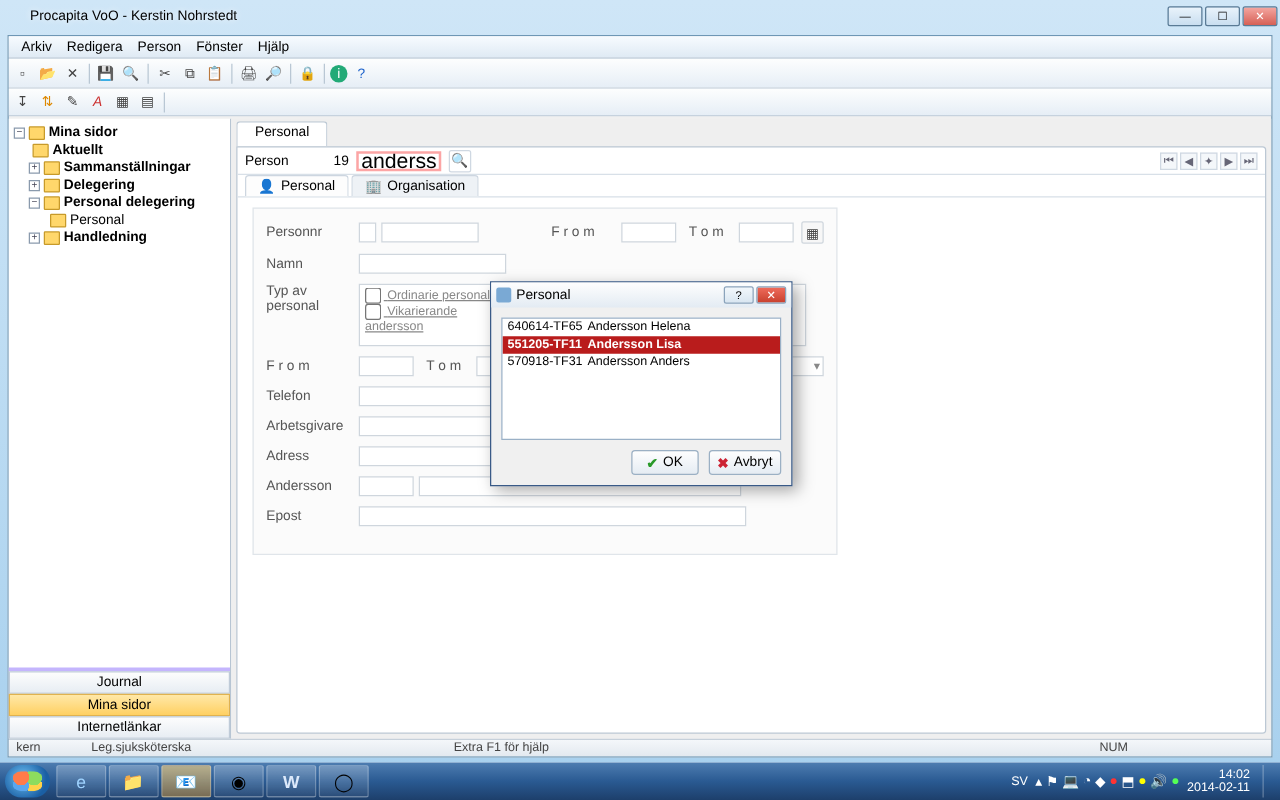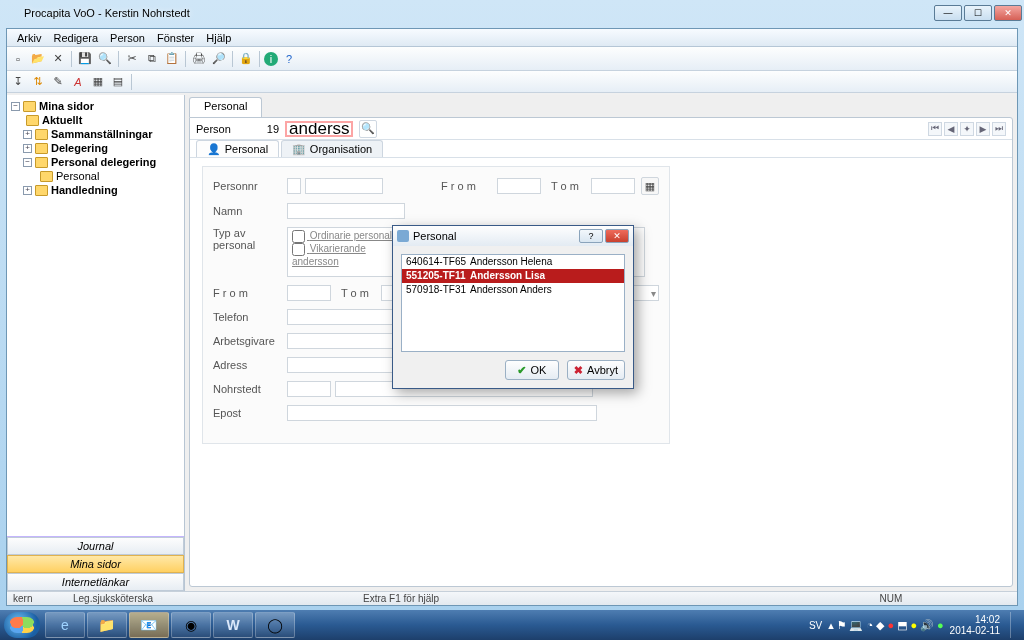--- a/index.html
+++ b/index.html
@@ -21,21 +21,21 @@
   .tsep{ width:1px; height:16px; background:#b9c7d4; margin:0 2px;}
   
   .body-row { position:absolute; left:0; right:0; top:66px; bottom:14px; display:flex;}
   .left-pane { width:178px; background:#fff; border-right:1px solid #b7c5d3; display:flex; flex-direction:column;}
   .tree { flex:1; overflow:auto; font-size:11px; padding:4px 2px;}
   .tree-item{ display:flex; align-items:center; padding:1px 0 1px 2px; white-space:nowrap;}
   .tree-indent{ display:inline-block;}
   .tree-sq{ width:9px; height:9px; border:1px solid #8a9aad; display:inline-flex; align-items:center; justify-content:center; font-size:8px; line-height:8px; color:#445; margin-right:2px;}
   .folder{ width:13px; height:11px; background:#ffd76b; border:1px solid #c79a2a; border-radius:1px; margin:0 3px 0 1px; display:inline-block;}
   .bold{ font-weight:bold;}
-  .bottom-buttons{ border-top:1px solid #c4b5fd;font-style:italic;}
+  .bottom-buttons{ border-top:3px solid #c4b5fd;}
   .bottom-buttons .bbtn{ height:18px; font-size:11px; display:flex; align-items:center; justify-content:center; border:1px solid #bfcbd8; background:linear-gradient(#fdfdfd,#e7edf3);}
   .bottom-buttons .bbtn.active{ background:linear-gradient(#ffe8a8,#ffd062); border-color:#e0b24f;}
   
   .main-pane{ flex:1; background:#efefef; position:relative; }
   .tabstrip{ height:22px; display:flex; align-items:flex-end; padding-left:4px;}
   .tab{ height:20px; background:#fff; border:1px solid #bcc8d4; border-bottom:none; border-radius:3px 3px 0 0; font-size:11px; padding:2px 14px; }
   .workspace{ position:absolute; left:4px; right:4px; top:22px; bottom:4px; background:#fff; border:1px solid #bcc8d4; border-radius:0 3px 3px 3px; overflow:hidden;}
   .search-row{ height:22px; border-bottom:1px solid #d8e0e8; display:flex; align-items:center; padding:0 6px; font-size:11px; gap:6px;}
   .search-row input{ height:16px; font-size:17px; border:2px solid #fca5a5; padding:0 2px;}
   .paginator{ margin-left:auto; display:flex; gap:2px;}
@@ -270,21 +270,21 @@
                   </div>
               <div class="row">
                     <span class="lbl">Arbetsgivare</span>
                     <div class="fld lg"></div>
                   </div>
               <div class="row">
                     <span class="lbl">Adress</span>
                     <div class="fld xlg" style="width:310px;"></div>
                   </div>
               <div class="row">
-                    <span class="lbl">Nohrstedt</span>
+                    <span class="lbl">Andersson</span>
                     <div class="fld small"></div>
                     <div style="width:4px;"></div>
                     <div class="fld" style="width:258px;"></div>
                   </div>
               <div class="row">
                     <span class="lbl">Epost</span>
                     <div class="fld xlg" style="width:310px;"></div>
                   </div>
             </div>
           </div>

